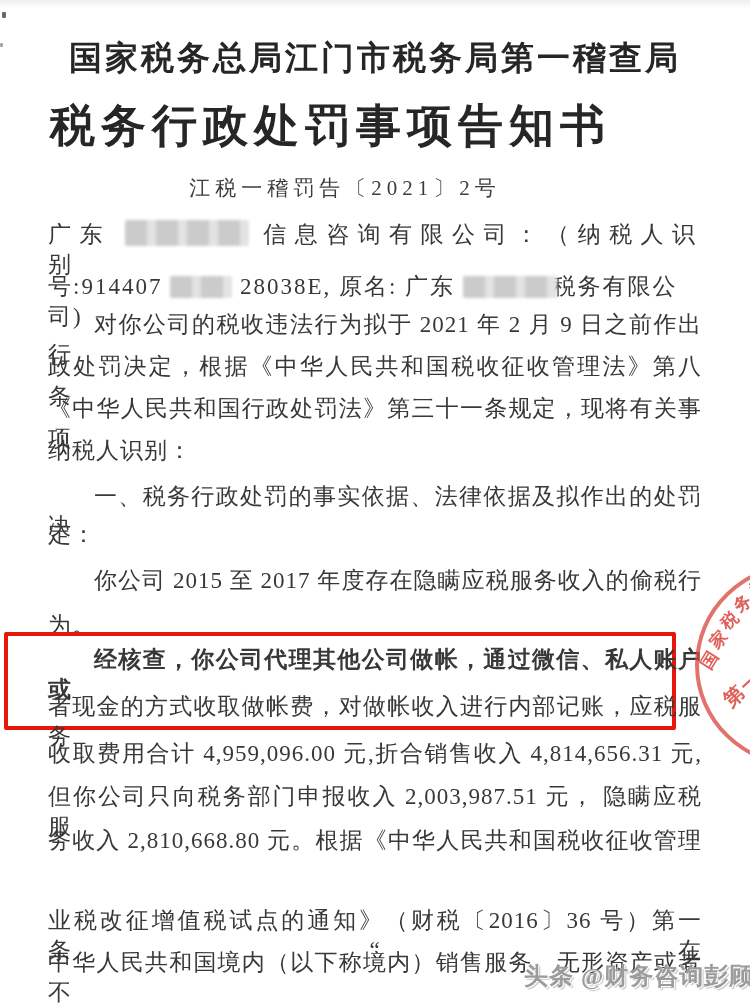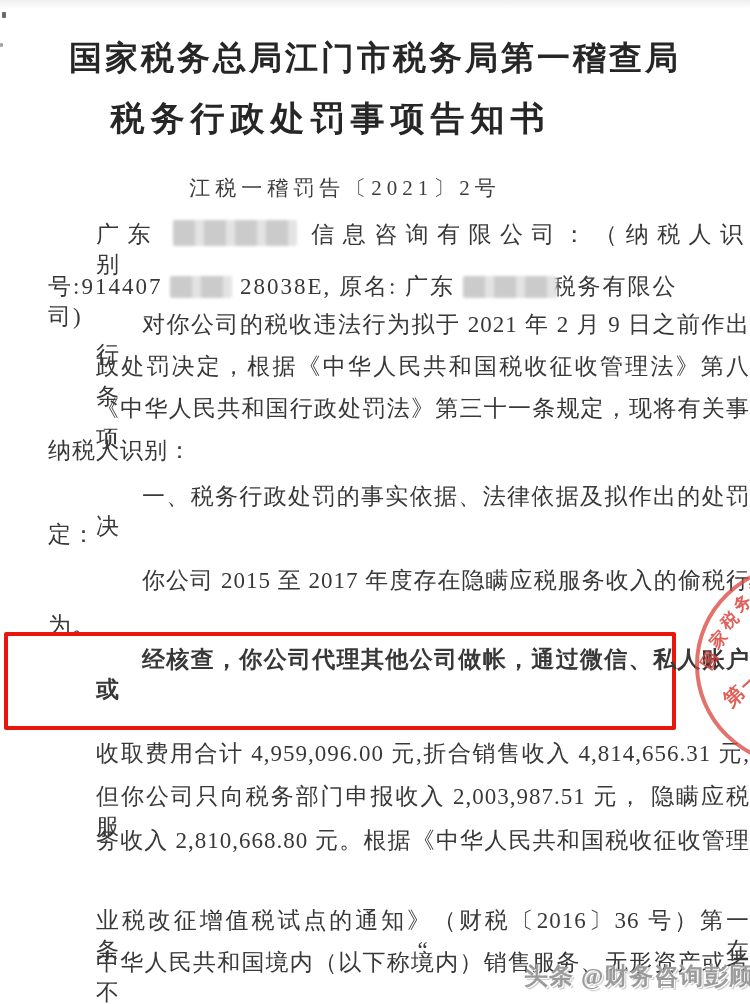--- a/index.html
+++ b/index.html
@@ -13,35 +13,35 @@
   .page{position:absolute;inset:0;background:linear-gradient(#efefef, #ffffff 9px);}
   .speck{position:absolute;background:#6a6a6a;border-radius:1px;}
 
   .h-agency{
     position:absolute;top:36px;left:0;width:750px;
     text-align:center;font-size:33px;font-weight:700;color:#262626;
     letter-spacing:3px;white-space:nowrap;
   }
   .h-title{
     position:absolute;top:96px;left:0;width:661px;
-    text-align:center;font-size:34px;font-weight:700;color:#262626;
+    text-align:center;font-size:45px;font-weight:700;color:#262626;
     letter-spacing:6px;white-space:nowrap;
   }
   .h-docno{
     position:absolute;top:174px;left:-30px;width:750px;
     text-align:center;font-size:21px;color:#3c3c3c;letter-spacing:5px;
     white-space:nowrap;
   }
 
   .line{
     position:absolute;left:48px;width:654px;
     font-size:23px;color:#383838;line-height:30px;
     letter-spacing:1px;
   }
-  .just{text-align:justify;text-align-last:justify;margin-left:48px;}
+  .just{text-align:justify;text-align-last:justify;}
   .ind{text-indent:2em;}
   .sparse{letter-spacing:7px;}
 
   .blur{
     display:inline-block;vertical-align:-4px;border-radius:2px;
     background:repeating-linear-gradient(90deg,#cbcbcb 0 22px,#e3e3e3 22px 31px);
     filter:blur(1.6px);
   }
   .blur-a{width:124px;height:26px;}
   .blur-b{width:62px;height:22px;}
@@ -105,20 +105,21 @@
   <div class="line" style="top:436px;">纳税人识别：</div>
 
   <div class="line just ind" style="top:482px;">一、税务行政处罚的事实依据、法律依据及拟作出的处罚决</div>
   <div class="line" style="top:520px;">定：</div>
 
   <div class="line just ind" style="top:566px;">你公司 2015 至 2017 年度存在隐瞒应税服务收入的偷税行</div>
   <div class="line" style="top:611px;">为。</div>
 
   <div class="hl-box"></div>
   <div class="line just ind" style="top:645px;font-weight:bold;">经核查，你公司代理其他公司做帐，通过微信、私人账户或</div>
+  <div class="line just" style="top:692px;">者现金的方式收取做帐费，对做帐收入进行内部记账，应税服务</div>
 
   <div class="line just" style="top:739px;">收取费用合计 4,959,096.00 元,折合销售收入 4,814,656.31 元,</div>
   <div class="line just" style="top:782px;">但你公司只向税务部门申报收入 2,003,987.51 元， 隐瞒应税服</div>
   <div class="line just" style="top:826px;">务收入 2,810,668.80 元。根据《中华人民共和国税收征收管理</div>
   <div class="line just" style="top:906px;">业税改征增值税试点的通知》（财税〔2016〕36 号）第一条“在</div>
   <div class="line just" style="top:948px;">中华人民共和国境内（以下称境内）销售服务、无形资产或者不</div>
 
   <div class="stamp">
     <div class="stamp-ring"></div>
     <span class="stamp-ch" style="left:6px;top:86px;transform:rotate(-58deg);">国</span>

